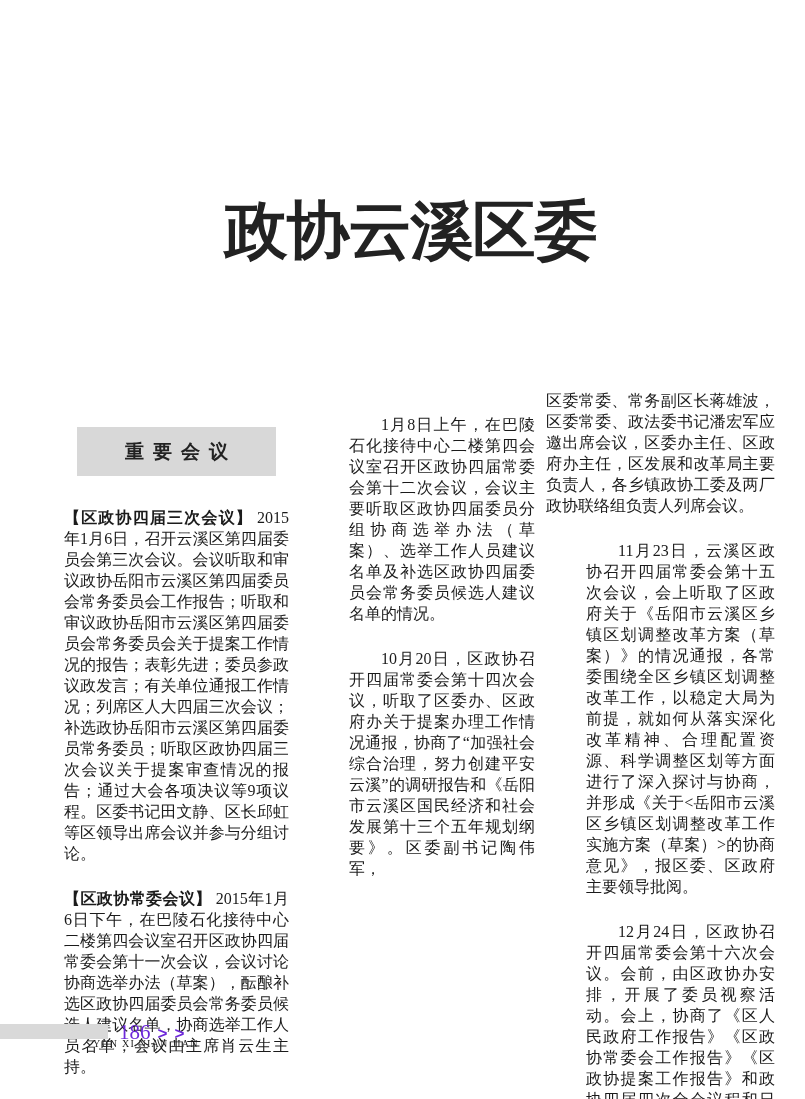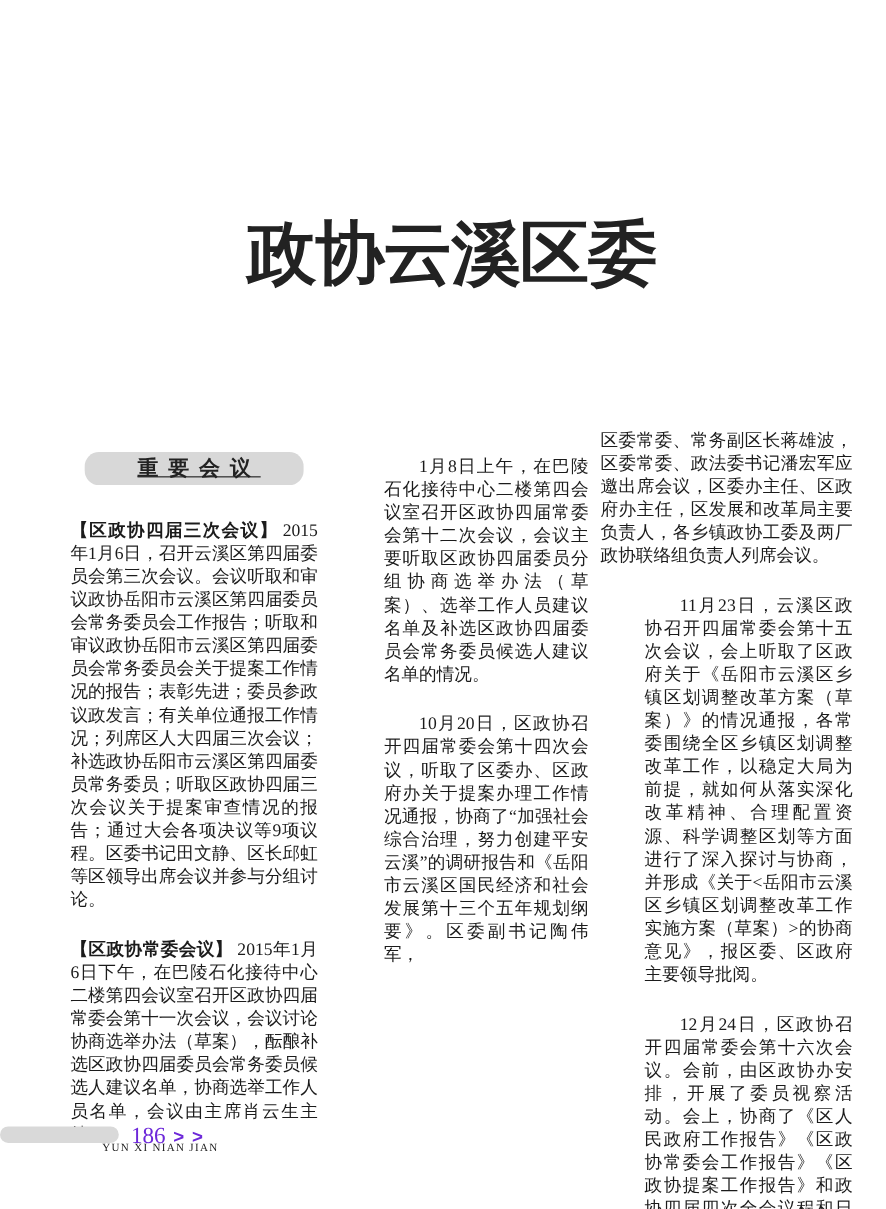--- a/index.html
+++ b/index.html
@@ -1,15 +1,15 @@
 <!DOCTYPE html>
 <html><head>
 <meta charset="utf-8">
 <style>
-  * { margin: 0; padding: 0; box-sizing: border-box; border-radius: 13px; }
+  * { margin: 0; padding: 0; box-sizing: border-box; }
   html, body { background: #ffffff; }
   body {
     width: 805px; height: 1099px;
     position: relative;
     font-family: "Liberation Serif", serif;
     color: #1b1b1b;
     overflow: hidden;
   }
   .page { position: absolute; inset: 0; background: #ffffff; }
 
@@ -31,24 +31,24 @@
     font-size: 16px;
     line-height: 21px;
     text-align: justify;
     text-justify: inter-ideograph;
   }
   .col-left  { left: 64px;  top: 411px; width: 225px; }
   .col-mid   { left: 309px; top: 414px; width: 226px; }
   .col-right { left: 546px; top: 390px; width: 229px; }
 
   .section-box {
-    width: 199px; height: 30px;
-    margin: 0 auto 31px auto;
+    width: 199px; height: 49px;
+    margin: 16px auto 31px auto;
     background: #d8d8d8;
-    display: flex; align-items: center; justify-content: center; text-decoration: underline;
+    display: flex; align-items: center; justify-content: center;
   }
   .section-box span {
     font-size: 19px;
     font-weight: bold;
     letter-spacing: 9px;
     padding-left: 9px; 
     color: #222222;
     font-family: "Liberation Sans", sans-serif;
   }
 

